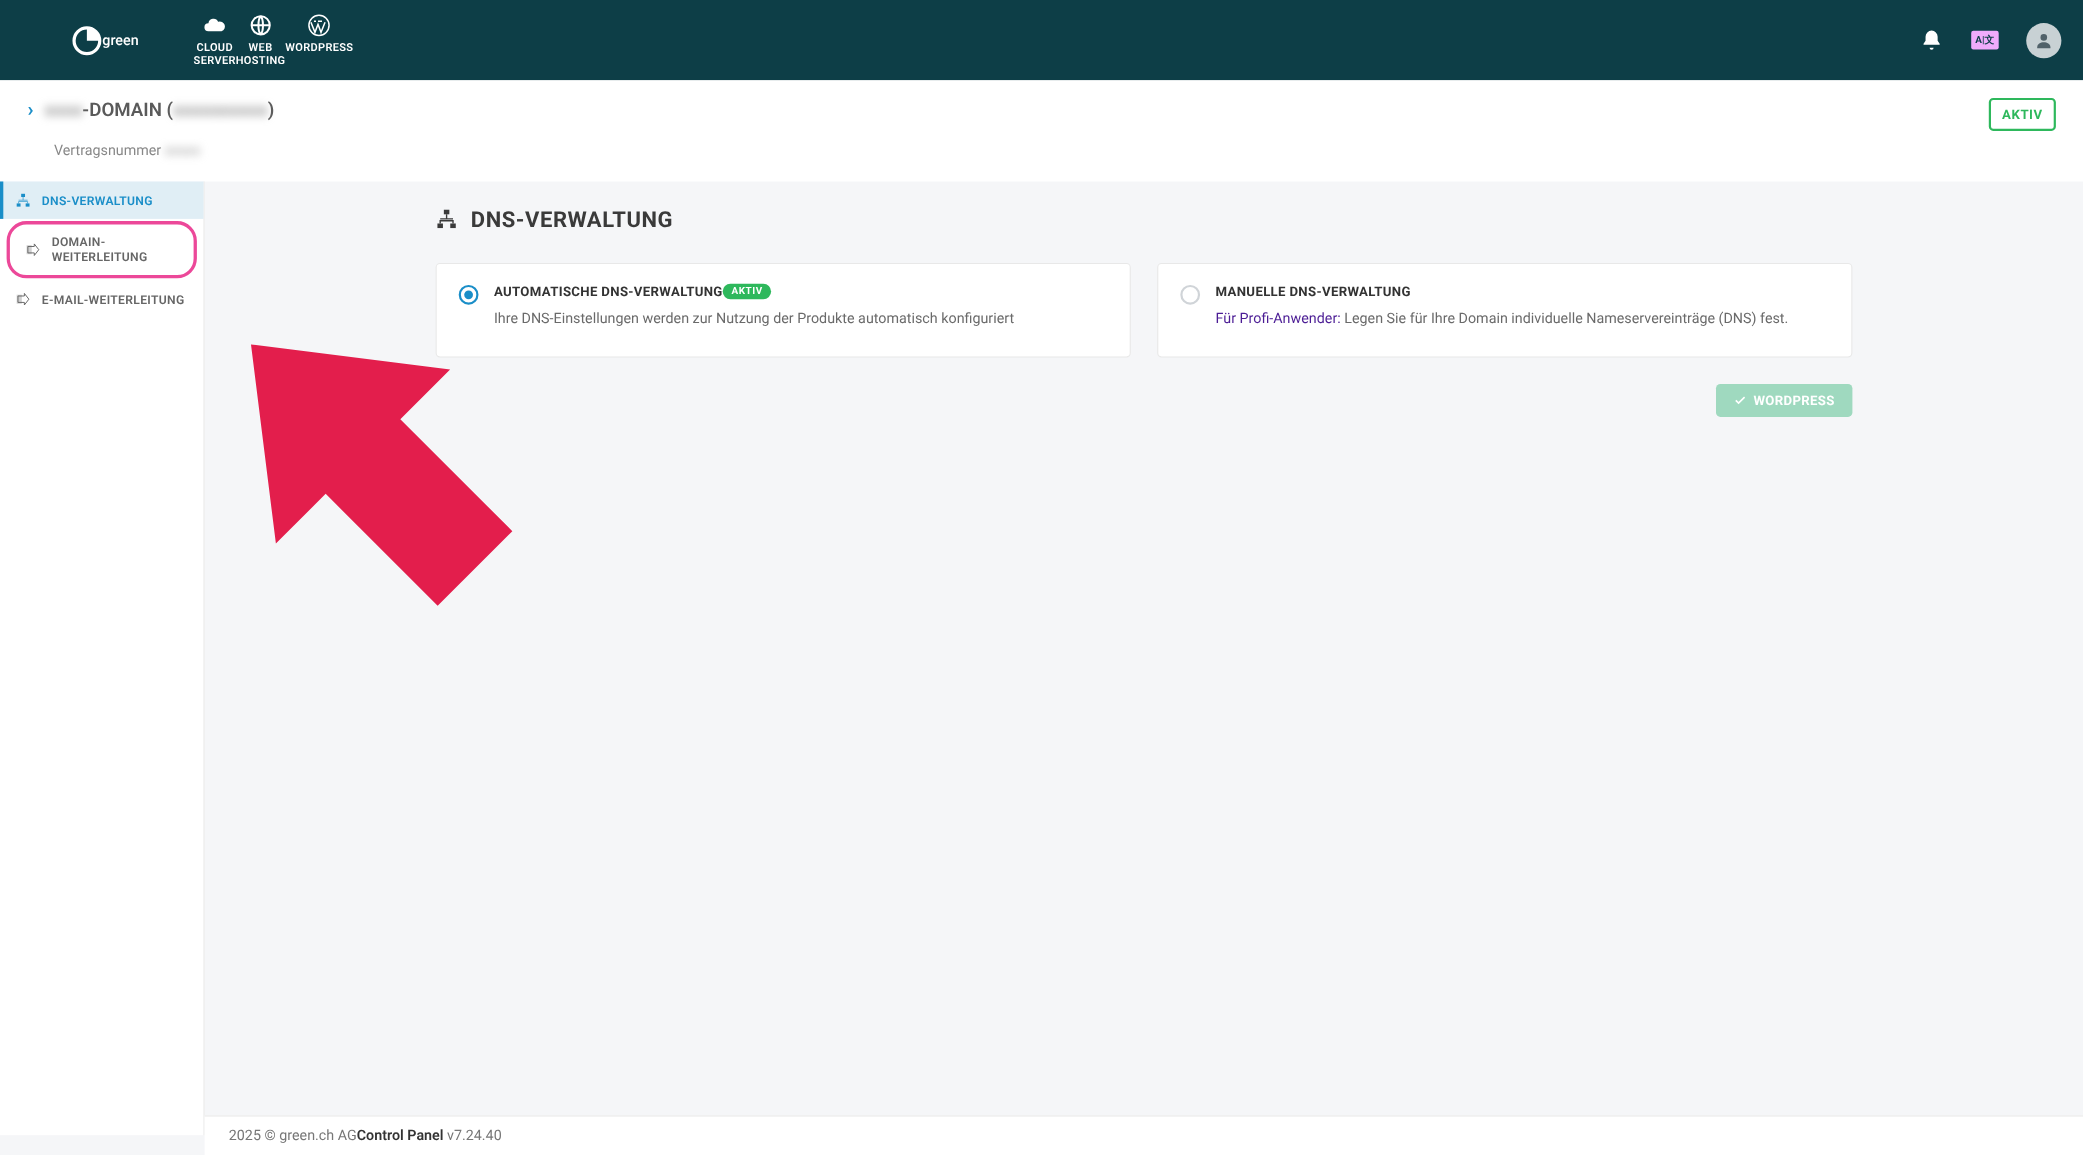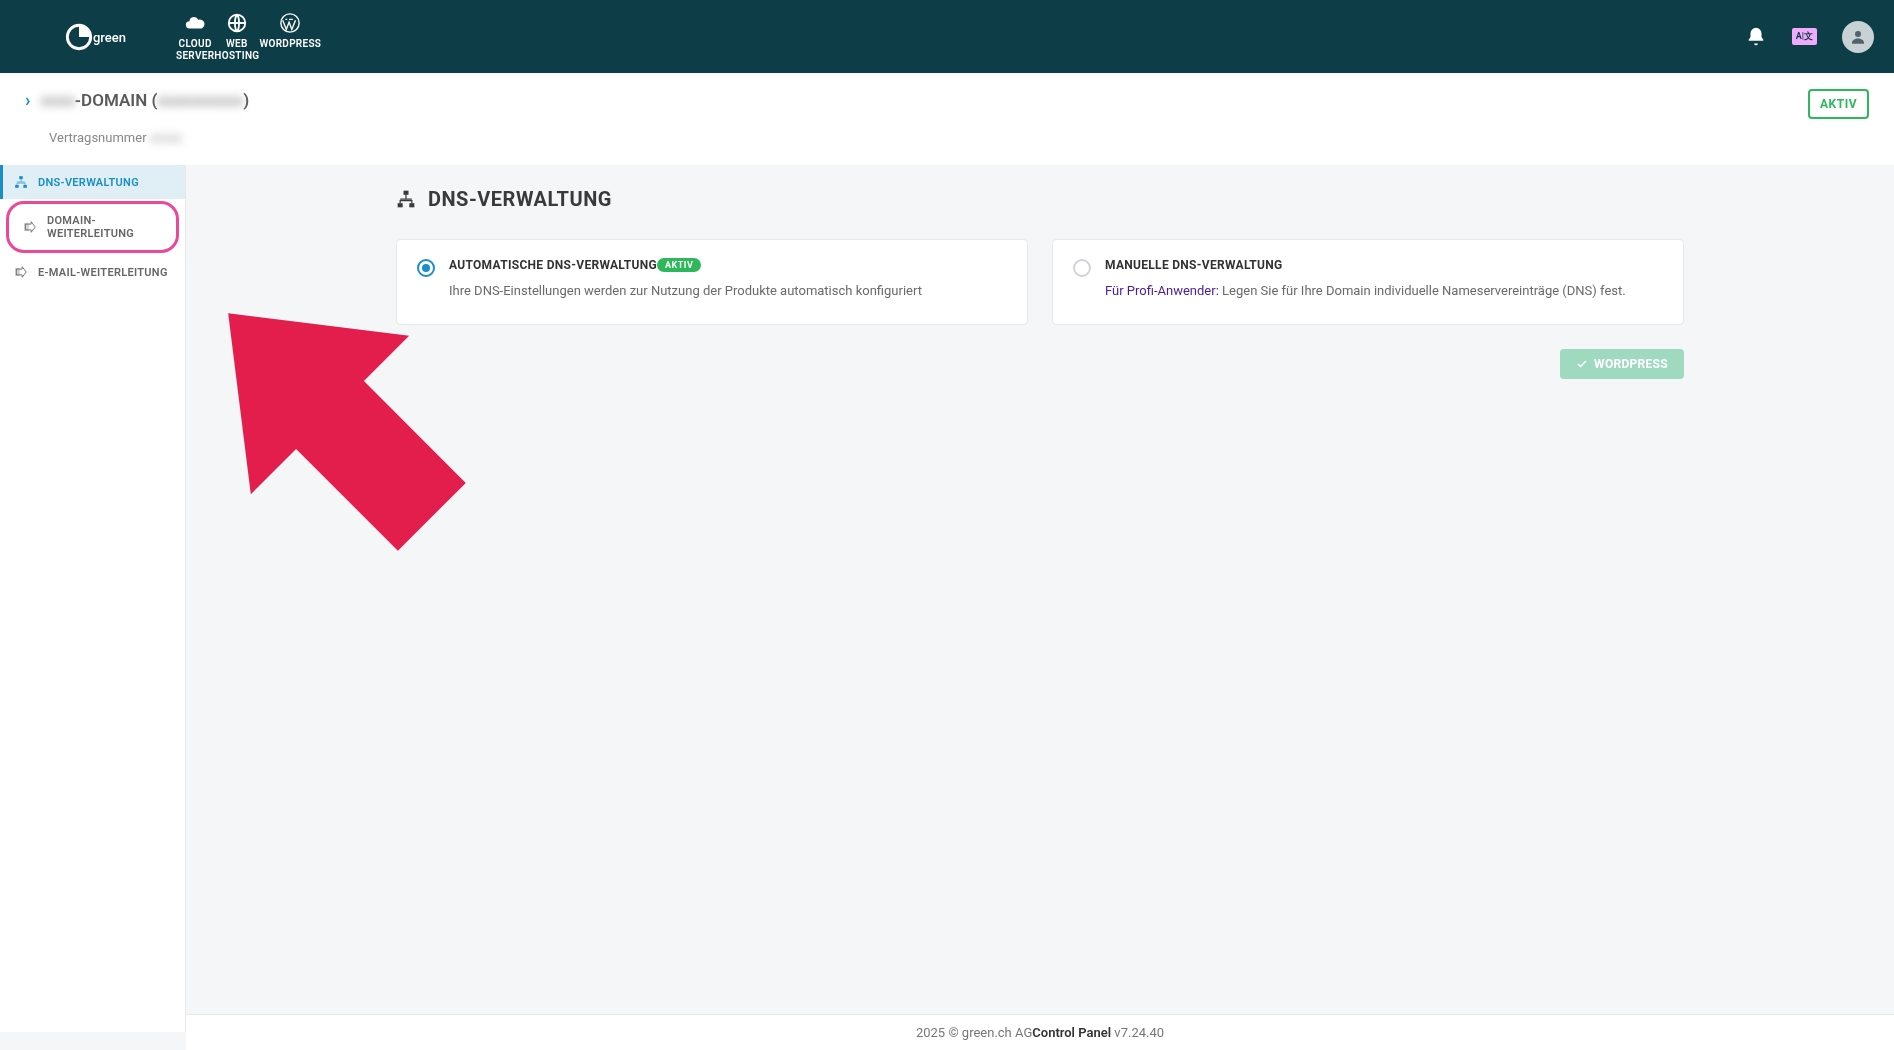--- a/index.html
+++ b/index.html
@@ -290,21 +290,21 @@
       letter-spacing: 0.3px;
     }
     
     .footer {
       position: absolute;
       bottom: 0;
       left: 186px;
       right: 0;
       padding: 10px 22px;
       display: flex;
-      justify-content: center;
+      justify-content: flex-start;
       font-size: 13px;
       color: #777;
       border-top: 1px solid #e8e8e8;
       background:#fff;
     }
     .footer-right b {
       color: #333;
       font-weight: 600;
     }
     

